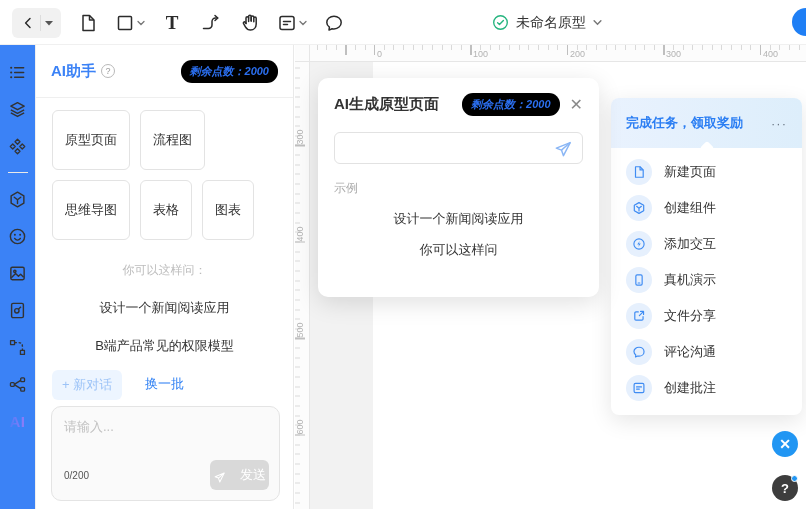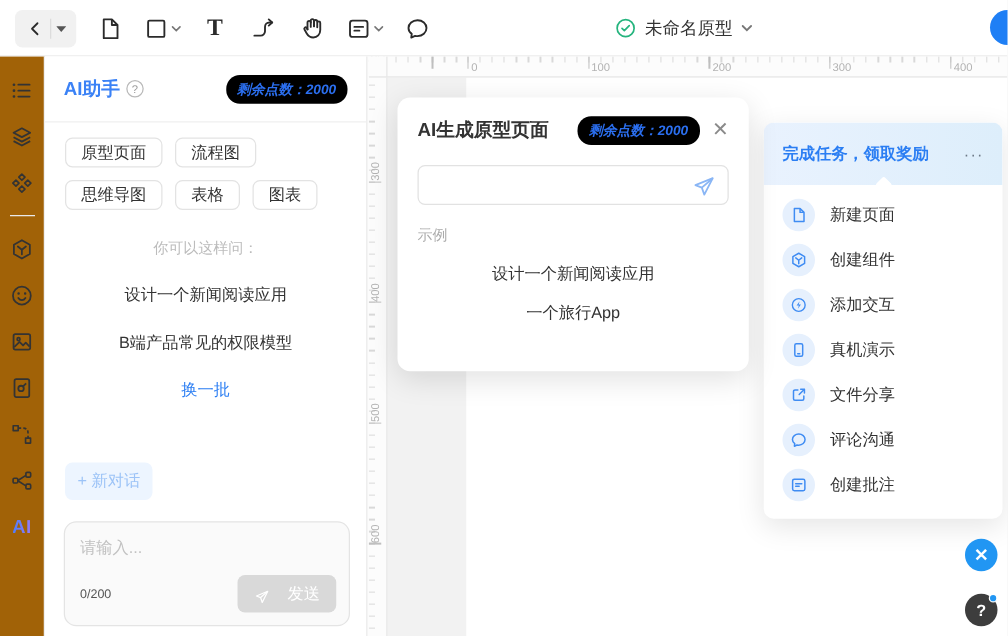--- a/index.html
+++ b/index.html
@@ -15,43 +15,43 @@
   .back-sep { width:1px; height:16px; background:#dcdcdc; }
   .back-caret { width:16px; height:30px; display:flex; align-items:center; justify-content:center; cursor:pointer; }
   .tb-icon { width:24px; height:28px; display:flex; align-items:center; justify-content:center; cursor:pointer; }
   .tb-pair { display:flex; align-items:center; gap:2px; }
   .serif-t { font-family:"Liberation Serif", serif; font-size:19px; font-weight:bold; color:#2b2b2b; line-height:1; }
   .tb-title { position:absolute; left:492px; top:0; height:45px; display:flex; align-items:center; gap:7px; cursor:pointer; }
   .tb-title .name { font-size:14px; color:#333; }
   .avatar { position:absolute; left:792px; top:8px; width:28px; height:28px; border-radius:50%; background:#1f7ff5; }
 
   
-  .rail { position:absolute; top:45px; left:0; width:36px; bottom:0; background:#a16207; border-right:1px solid #efefef; z-index:10; display:flex; flex-direction:column; align-items:center; padding-top:13px; }
+  .rail { position:absolute; top:45px; left:0; width:36px; bottom:0; background:#3b82f6; border-right:1px solid #efefef; z-index:10; display:flex; flex-direction:column; align-items:center; padding-top:13px; }
   .rail-icon { width:28px; height:28px; display:flex; align-items:center; justify-content:center; margin-bottom:9px; cursor:pointer; border-radius:6px; }
   .rail-sep { width:20px; height:1px; background:#e9e9e9; margin:3px 0 12px 0; }
   .ai-logo { font-size:15px; font-weight:bold; background:linear-gradient(90deg,#4f7df8,#9a7bf7); -webkit-background-clip:text; background-clip:text; color:transparent; letter-spacing:.5px; }
 
   
   .ai-panel { position:absolute; top:45px; left:36px; width:258px; bottom:0; background:#fff; border-right:1px solid #e9e9e9; z-index:10; }
   .ai-head { height:52px; display:flex; align-items:center; padding:0 15px; }
   .ai-title { font-size:15px; font-weight:bold; color:#3b82f6; }
   .help-dot { display:inline-flex; width:14px; height:14px; border:1px solid #b9b9b9; border-radius:50%; color:#9a9a9a; font-size:9px; align-items:center; justify-content:center; margin-left:5px; }
   .points-badge { margin-left:auto; background:#000000; color:#2b6ff0; font-size:11px; font-style:italic; font-weight:bold; padding:4px 9px; border-radius:11px; white-space:nowrap; }
   .ai-divider { height:1px; background:#efefef; }
   .cat-wrap { display:flex; flex-wrap:wrap; gap:10px; padding:12px 16px 4px 16px; }
-  .cat-btn { border:1px solid #e3e3e3; background:#fff; border-radius:6px; padding:2px 12px; font-size:13px; color:#333; cursor:pointer; }
+  .cat-btn { border:1px solid #e3e3e3; background:#fff; border-radius:6px; padding:20px 12px; font-size:13px; color:#333; cursor:pointer; }
   .hint { text-align:center; color:#bcbcbc; font-size:12px; margin-top:18px; }
   .sugg { text-align:center; color:#333; font-size:13px; margin-top:20px; cursor:pointer; }
   .refresh { text-align:center; color:#2b7ef3; font-size:13px; margin-top:20px; cursor:pointer; }
   .new-chat { position:absolute; left:16px; top:325px; background:#edf5ff; color:#9cc3f7; font-size:13px; border:none; border-radius:6px; padding:6px 10px; cursor:pointer; }
-  .chat-box { position:absolute; left:15px; right:13px; bottom:8px; height:84px; background:#fafafa; border:1px solid #e4e4e4; border-radius:10px; padding:11px 12px; }
+  .chat-box { position:absolute; left:15px; right:13px; bottom:8px; height:95px; background:#fafafa; border:1px solid #e4e4e4; border-radius:10px; padding:11px 12px; }
   .chat-box .ph { font-size:13px; color:#c2c2c2; }
   .chat-foot { position:absolute; left:12px; right:10px; bottom:10px; display:flex; align-items:center; }
   .counter { font-size:10px; color:#555; }
-  .send-btn { margin-left:auto; background:#d9d9d9; color:#fff; border:none; border-radius:6px; font-size:13px; padding:6px 13px; display:flex; align-items:flex-end; gap:14px; cursor:pointer; }
+  .send-btn { margin-left:auto; background:#d9d9d9; color:#fff; border:none; border-radius:6px; font-size:13px; padding:6px 3px; display:flex; align-items:flex-end; gap:14px; cursor:pointer; }
 
   
   .canvas { position:absolute; top:45px; left:295px; right:0; bottom:0; background:#f2f2f2; overflow:hidden; z-index:1; }
   .artboard { position:absolute; left:78px; top:17px; right:-5px; bottom:-5px; background:#fff; }
   .h-ruler { position:absolute; top:0; left:0; right:0; height:17px; background:#fcfcfc; border-bottom:1px solid #e6e6e6; z-index:4; }
   .h-ruler::before { content:""; position:absolute; top:0; left:0; right:0; height:5px; background:repeating-linear-gradient(90deg,#d9d9d9 0 1px,transparent 1px 9.65px); background-position-x:79px; }
   .h-ruler::after { content:""; position:absolute; top:0; left:0; right:0; height:10px; background:repeating-linear-gradient(90deg,#bfbfbf 0 1px,transparent 1px 96.5px); background-position-x:79px; }
   .h-lab { position:absolute; top:4px; font-size:9px; color:#b3b3b3; z-index:5; }
   .v-ruler { position:absolute; top:0; left:0; width:15px; bottom:0; background:#fcfcfc; border-right:1px solid #e6e6e6; z-index:3; }
   .v-ruler::before { content:""; position:absolute; top:0; bottom:0; left:0; width:5px; background:repeating-linear-gradient(180deg,#d9d9d9 0 1px,transparent 1px 9.65px); background-position-y:3.5px; }
@@ -343,21 +343,21 @@
       <span class="gen-close">✕</span>
     </div>
     <div class="gen-input">
       <svg width="20" height="20" viewBox="0 0 18 18" fill="none" stroke="#8ab6f5" stroke-width="1.3" stroke-linejoin="round">
           <path d="M15.5 3.2 3 8.2l4.6 1.8L9.4 15z"></path>
           <path d="M15.5 3.2 7.6 10"></path>
         </svg>
     </div>
     <div class="ex-label">示例</div>
     <div class="ex-item">设计一个新闻阅读应用</div>
-    <div class="ex-item">一个旅行App</div>
+    <div class="ex-item">你可以这样问</div>
   </div>
 
   <div class="task-panel">
     <div class="task-head">
       <span class="task-title">完成任务，领取奖励</span>
       <span class="task-more">···</span>
       <span class="task-notch"></span>
     </div>
     <div class="task-body">
       <div class="task-item">

